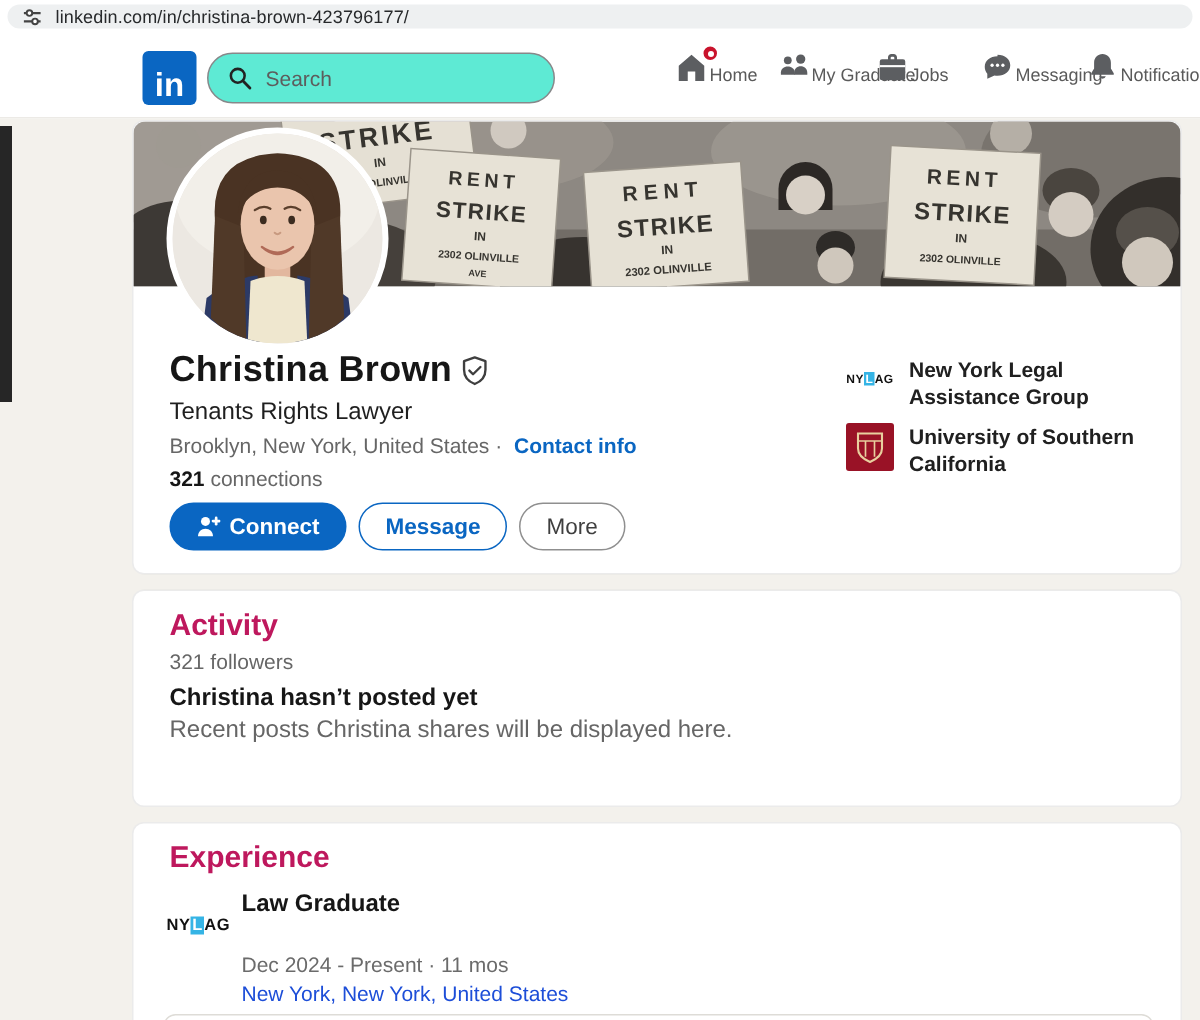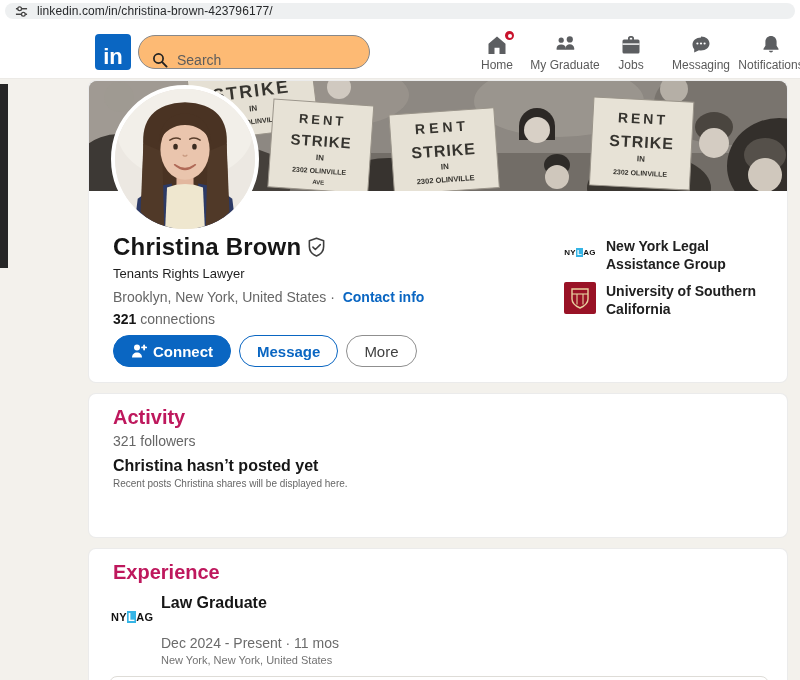--- a/index.html
+++ b/index.html
@@ -22,27 +22,27 @@
   
   .lnav { top:26px; left:0; width:800px; height:53px; background:#fff; border-bottom:1px solid #eceae6; }
   .li-logo {
     position:absolute; left:95px; top:8px; width:36px; height:36px;
     background:#0a66c2; border-radius:4px; color:#fff; font-weight:bold; font-size:22px;
     display:flex; align-items:flex-end; justify-content:center; line-height:1.25;
   }
   .search {
     position:absolute; left:138px; top:9px; width:232px; height:34px;
     border:1px solid #87888a; border-radius:17px;
-    display:flex; align-items:flex-end; padding:0 13px; gap:9px; background:#fdba74;
+    display:flex; align-items:center; padding:12px 13px; gap:9px; background:#5eead4;
   }
   .search input { border:none; outline:none; font-size:14px; color:#333; width:160px; background:transparent; font-family:inherit; }
   .search input::placeholder { color:#5d5d5d; }
   .navitem {
     position:absolute; top:7px; transform:translateX(-50%);
-    display:flex; flex-direction:column; align-items:center; width:96px; cursor:pointer;
+    display:flex; align-items:flex-end; width:96px; cursor:pointer;
   }
   .navitem .lbl { font-size:12px; color:#5a5a5a; margin-top:1px; white-space:nowrap; }
   .iconwrap { position:relative; height:24px; }
   .navbadge {
     position:absolute; top:-4px; right:-7px; width:13px; height:13px; border-radius:50%;
     background:#c9132c; border:2px solid #fff; display:flex; align-items:center; justify-content:center;
   }
   .navbadge i { display:block; width:4px; height:4px; border-radius:50%; background:#fff; }
 
   
@@ -57,21 +57,21 @@
   .banner { position:absolute; top:0; left:0; width:698px; height:110px; border-radius:8px 8px 0 0; overflow:hidden; }
   .banner svg { display:block; width:100%; height:100%; }
   .avatar {
     position:absolute; left:22px; top:4px; width:148px; height:148px;
     border-radius:50%; border:4px solid #fff; overflow:hidden; background:#ece8e2;
   }
   .avatar svg { display:block; width:100%; height:100%; }
 
   .name-row { position:absolute; left:24px; top:152px; display:flex; align-items:center; gap:5px;justify-content:space-between; }
   .name { font-size:24px; font-weight:bold; color:#161616; letter-spacing:.2px; }
-  .headline { position:absolute; left:24px; top:185px; font-size:13px; color:#1f1f1f; }
+  .headline { position:absolute; left:24px; top:185px; font-size:16px; color:#1f1f1f; }
   .loc-row { position:absolute; left:24px; top:208px; font-size:14px; color:#666; }
   .loc-row .contact { color:#0a66c2; font-weight:bold; margin-left:4px; cursor:pointer; }
   .conn-row { position:absolute; left:24px; top:230px; font-size:14px; color:#666; }
   .conn-row b { color:#161616; }
   .btn-row { position:absolute; left:24px; top:254px; display:flex; gap:8px; }
   .btn {
     height:32px; border-radius:16px; display:flex; align-items:center; justify-content:center;
     font-size:15px; font-weight:bold; padding:0 17px; cursor:pointer; font-family:inherit; background:#fff;
   }
   .btn-primary { background:#0a66c2; color:#fff; border:1px solid #0a66c2; gap:6px; }
@@ -84,36 +84,36 @@
   .nylag-box { width:32px; height:30px; display:flex; align-items:center; justify-content:center; background:#fff; }
   .nylag-txt { font-size:8px; font-weight:bold; color:#111; letter-spacing:.3px; white-space:nowrap; }
   .nylag-txt .lblue { color:#fff; background:#35b4e5; padding:0 1px; }
   .usc-box { width:32px; height:32px; background:#991226; border-radius:2px; display:flex; align-items:center; justify-content:center; }
 
   
   .activity-card { top:393px; height:145px; }
   .sec-title { position:absolute; left:24px; font-size:20px; font-weight:bold; color:#be185d; }
   .act-followers { position:absolute; left:24px; top:39px; font-size:14px; color:#666; }
   .act-empty-title { position:absolute; left:24px; top:63px; font-size:16px; font-weight:bold; color:#161616; }
-  .act-empty-sub { position:absolute; left:24px; top:84px; font-size:10px; color:#666; }
+  .act-empty-sub { position:absolute; left:24px; top:84px; font-size:16px; color:#666; }
   .act-footer {
     position:absolute; left:0; bottom:0; width:698px; height:33px; border-top:1px solid #e8e6e2;
     display:flex; align-items:center; justify-content:center; gap:7px;
     font-size:15px; font-weight:bold; color:#585858; cursor:pointer; border-radius:0 0 8px 8px;
   }
 
   
   .exp-card { top:548px; height:160px; }
   .exp-entry-logo { position:absolute; left:22px; top:48px; width:48px; height:40px; display:flex; align-items:center; }
   .nylag-txt-lg { font-size:11px; font-weight:bold; color:#111; letter-spacing:.4px; white-space:nowrap; }
   .nylag-txt-lg .lblue { color:#fff; background:#35b4e5; padding:0 1px; }
   .exp-role { position:absolute; left:72px; top:45px; font-size:16px; font-weight:bold; color:#161616; }
   .exp-company { position:absolute; left:72px; top:66px; font-size:14px; color:#1f1f1f; }
   .exp-date { position:absolute; left:72px; top:86px; font-size:14px; color:#6b6b6b; }
-  .exp-loc { position:absolute; left:72px; top:105px; font-size:11px; color:#737373; }
+  .exp-loc { position:absolute; left:72px; top:105px; font-size:14px; color:#1d4ed8; }
   .exp-cutbox { position:absolute; left:20px; top:127px; width:660px; height:30px; border:1px solid #dedcd7; border-radius:8px; background:#fff; }
 
   svg.ic { display:block; }
 </style>
 </head>
 <body>
 
 <div id="root">
 
   <div class="abs urlbar">

